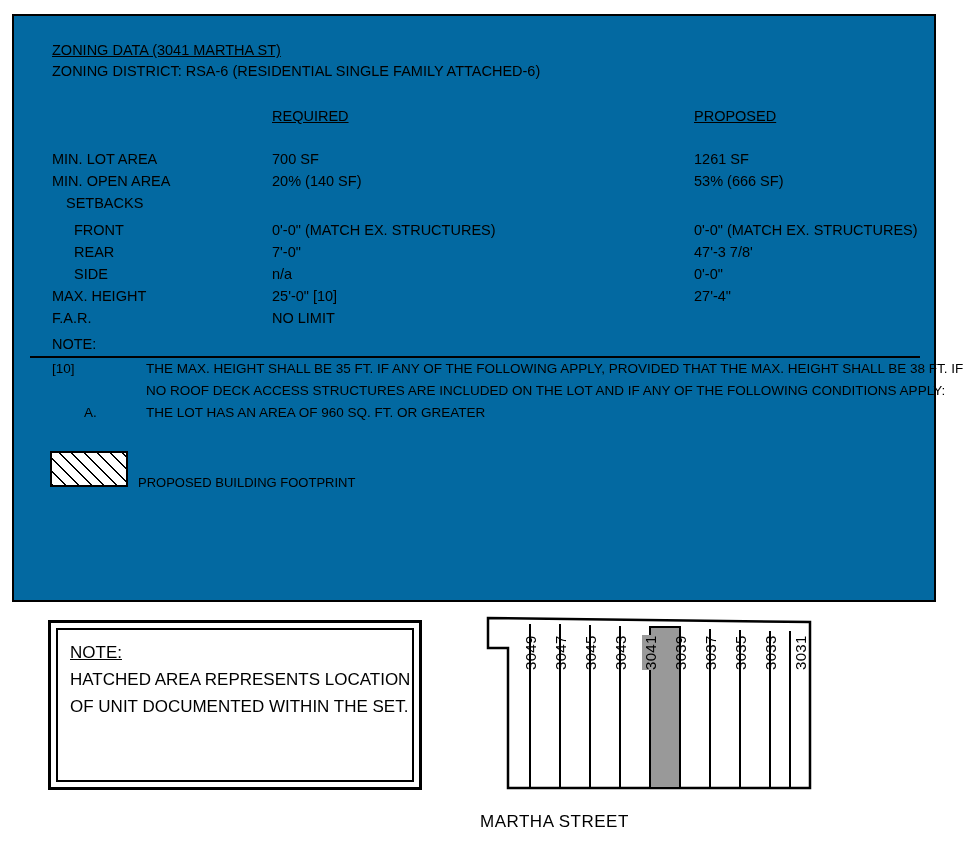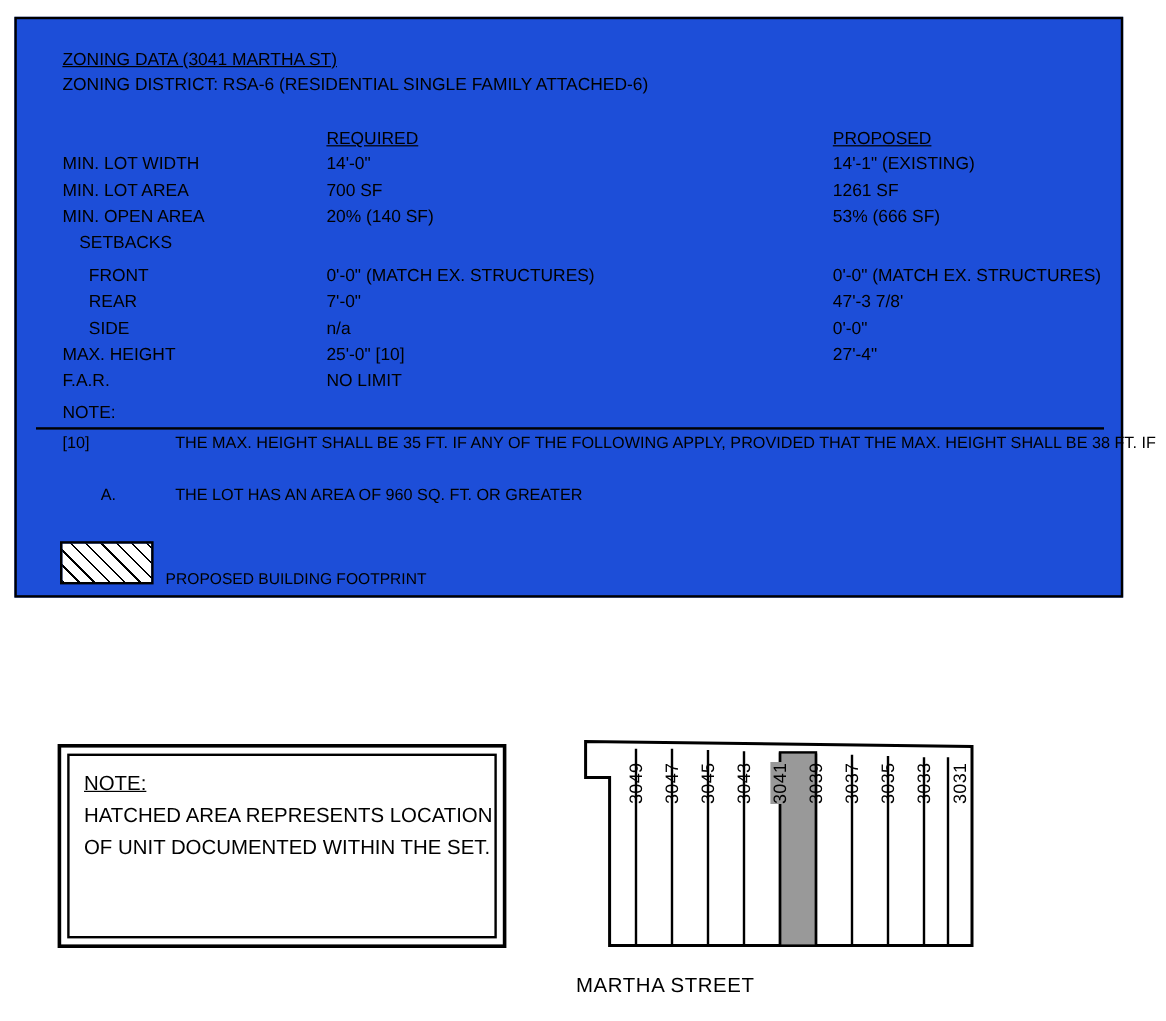--- a/index.html
+++ b/index.html
@@ -15,24 +15,24 @@
     color: #000000;
     overflow: hidden;
   }
 
   
   .zoning-box {
     position: absolute;
     left: 12px;
     top: 14px;
     width: 924px;
-    height: 484px;
+    height: 588px;
     border: 2px solid #000;
     box-sizing: border-box;
-    background: #1d4ed8;
+    background: #0369a1;
   }
   .zoning-inner {
     position: relative;
     width: 100%;
     height: 100%;
   }
   .z-title {
     position: absolute;
     left: 38px;
     top: 26px;
@@ -220,25 +220,20 @@
 <body>
 
 <div class="zoning-box">
   <div class="zoning-inner">
     <div class="z-title">ZONING DATA (3041 MARTHA ST)</div>
     <div class="z-district">ZONING DISTRICT:  RSA-6  (RESIDENTIAL SINGLE FAMILY ATTACHED-6)</div>
 
     <div class="col-head-req">REQUIRED</div>
     <div class="col-head-prop">PROPOSED</div>
 
-    <div class="row" style="top:113px">
-      <span class="lbl">MIN. LOT WIDTH</span>
-      <span class="req">14'-0"</span>
-      <span class="prop">14'-1" (EXISTING)</span>
-    </div>
     <div class="row" style="top:135px">
       <span class="lbl">MIN. LOT AREA</span>
       <span class="req">700 SF</span>
       <span class="prop">1261 SF</span>
     </div>
     <div class="row" style="top:157px">
       <span class="lbl">MIN. OPEN AREA</span>
       <span class="req">20% (140 SF)</span>
       <span class="prop">53% (666 SF)</span>
     </div>
@@ -270,20 +265,21 @@
     <div class="row" style="top:294px">
       <span class="lbl">F.A.R.</span>
       <span class="req">NO LIMIT</span>
       <span class="prop"></span>
     </div>
 
     <div class="note-label">NOTE:</div>
     <div class="note-rule"></div>
     <div class="note-ref">[10]</div>
     <div class="note-line" style="top:345px">THE MAX. HEIGHT SHALL BE 35 FT. IF ANY OF THE FOLLOWING APPLY, PROVIDED THAT THE MAX. HEIGHT SHALL BE  38 FT. IF</div>
+    <div class="note-line" style="top:367px">NO ROOF DECK ACCESS STRUCTURES ARE INCLUDED ON THE LOT AND IF ANY OF THE FOLLOWING CONDITIONS APPLY:</div>
     <div class="note-sub" style="top:389px">A.</div>
     <div class="note-line" style="top:389px">THE LOT HAS AN AREA OF 960 SQ. FT. OR GREATER</div>
 
     <div class="legend-swatch"></div>
     <div class="legend-text">PROPOSED BUILDING FOOTPRINT</div>
   </div>
 </div>
 
 <div class="note-box-outer">
   <div class="note-box-inner">

